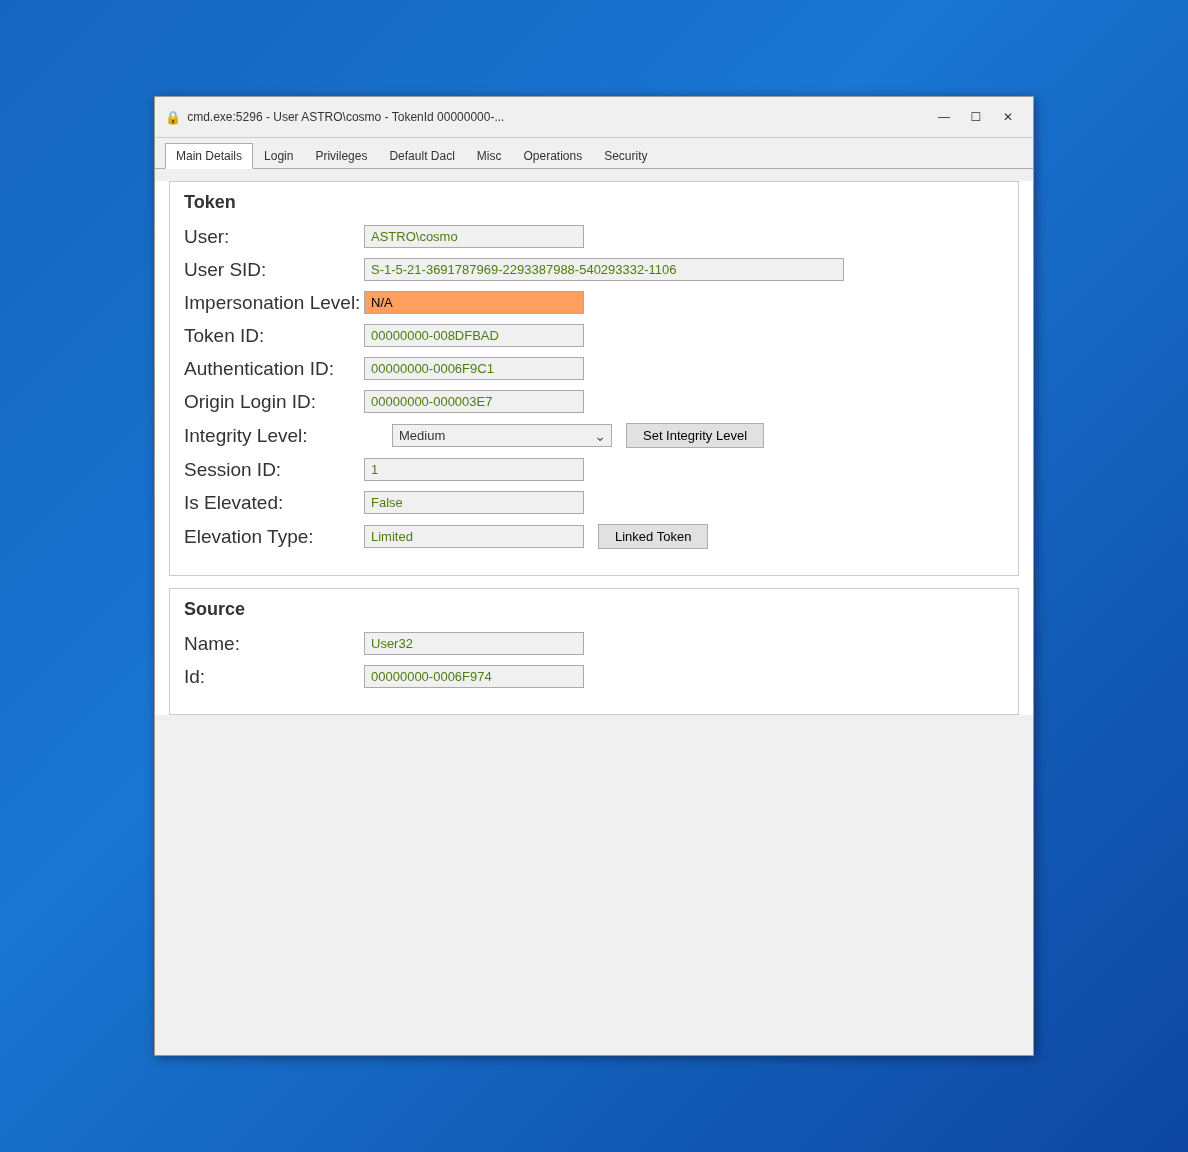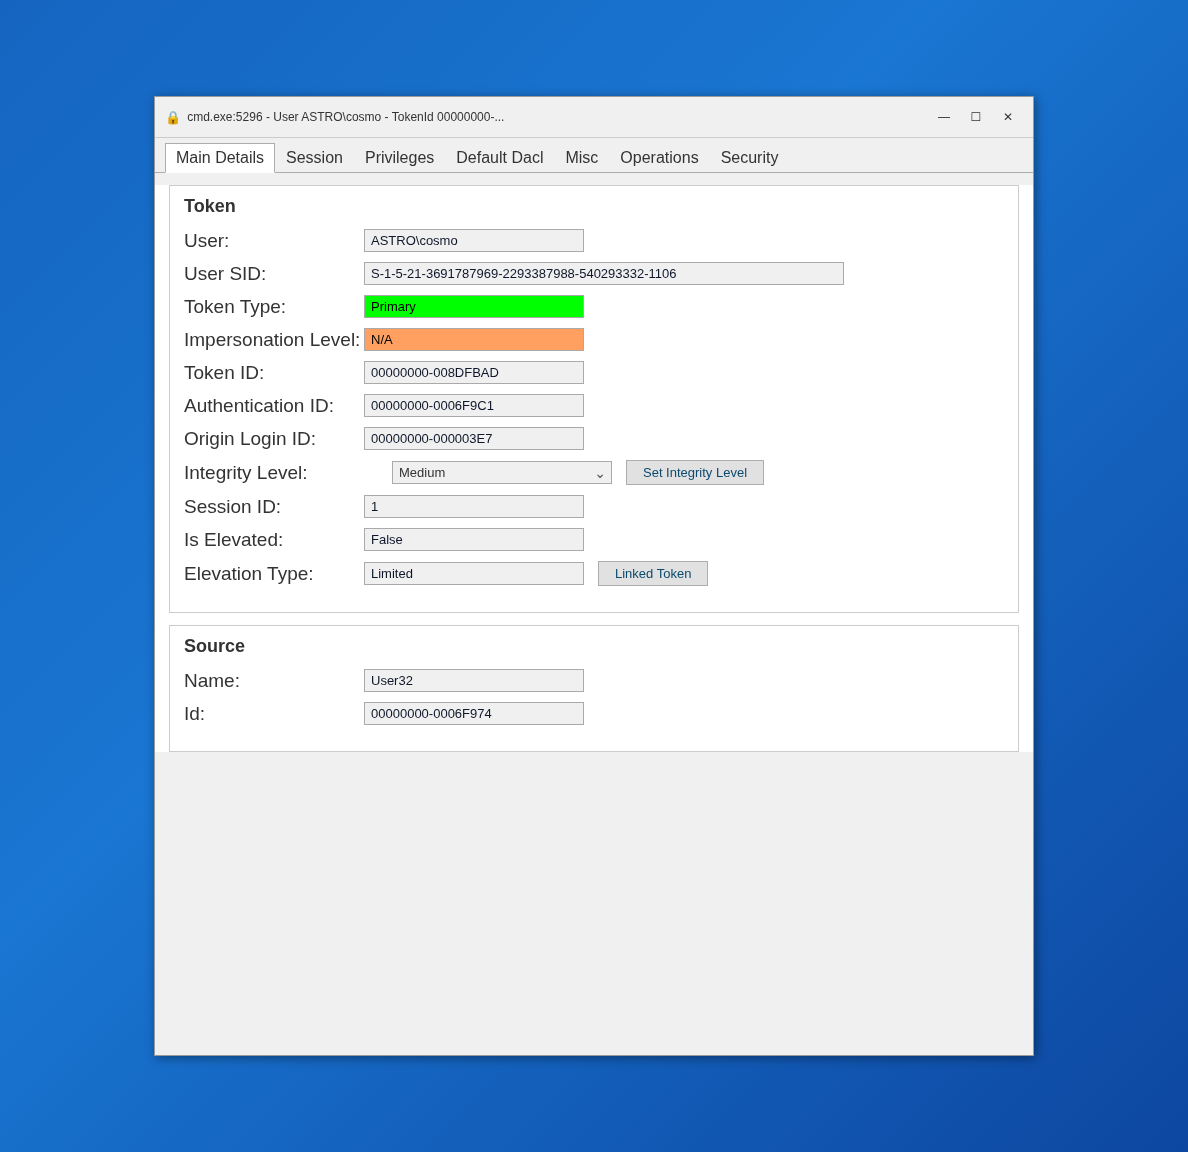--- a/index.html
+++ b/index.html
@@ -59,21 +59,21 @@
       border-bottom: 1px solid #adadad;
       display: flex;
       padding: 0 10px;
       padding-top: 4px;
     }
     .tab {
       padding: 5px 10px;
       border: 1px solid transparent;
       border-bottom: none;
       cursor: pointer;
-      font-size: 16px;
+      font-size: 12px;
       color: #333;
       background: transparent;
       position: relative;
       bottom: -1px;
     }
     .tab.active {
       background: #ffffff;
       border: 1px solid #adadad;
       border-bottom: 1px solid #ffffff;
       font-weight: 500;
@@ -104,21 +104,21 @@
       width: 180px;
       font-size: 19px;
       color: #333;
       flex-shrink: 0;
     }
     .field-value {
       border: 1px solid #aaa;
       background: #f0f0f0;
       padding: 3px 6px;
       font-size: 13px;
-      color: #0f172a;
+      color: #4d7c0f;
       min-width: 220px;
     }
     .field-value.wide {
       min-width: 480px;
     }
     .field-value.green {
       background: #00ff00;
       color: #000;
       min-width: 220px;
     }
@@ -155,21 +155,21 @@
       font-size: 14px;
       color: #555;
     }
     .action-btn {
       margin-left: 14px;
       background: #e1e1e1;
       border: 1px solid #adadad;
       padding: 4px 16px;
       font-size: 13px;
       cursor: pointer;
-      color: #0c4a6e;
+      color: #000000;
     }
   </style>
 </head>
 <body>
 
 <div class="window">
 
   <div class="title-bar">
     <div class="title-bar-left">
       <span class="lock-icon">🔒</span>
@@ -177,21 +177,21 @@
     </div>
     <div class="title-bar-controls">
       <button class="title-btn">—</button>
       <button class="title-btn">☐</button>
       <button class="title-btn close">✕</button>
     </div>
   </div>
 
   <div class="tab-bar">
     <div class="tab active">Main Details</div>
-    <div class="tab">Session</div>
+    <div class="tab">Login</div>
     <div class="tab">Privileges</div>
     <div class="tab">Default Dacl</div>
     <div class="tab">Misc</div>
     <div class="tab">Operations</div>
     <div class="tab">Security</div>
   </div>
 
   <div class="content">
 
     <div class="section">
@@ -200,24 +200,20 @@
       <div class="field-row">
         <div class="field-label">User:</div>
         <div class="field-value">ASTRO\cosmo</div>
       </div>
 
       <div class="field-row">
         <div class="field-label">User SID:</div>
         <div class="field-value wide">S-1-5-21-3691787969-2293387988-540293332-1106</div>
       </div>
 
-      <div class="field-row">
-        <div class="field-label">Token Type:</div>
-        <div class="field-value green">Primary</div>
-      </div>
 
       <div class="field-row">
         <div class="field-label">Impersonation Level:</div>
         <div class="field-value orange">N/A</div>
       </div>
 
       <div class="field-row">
         <div class="field-label">Token ID:</div>
         <div class="field-value">00000000-008DFBAD</div>
       </div>

